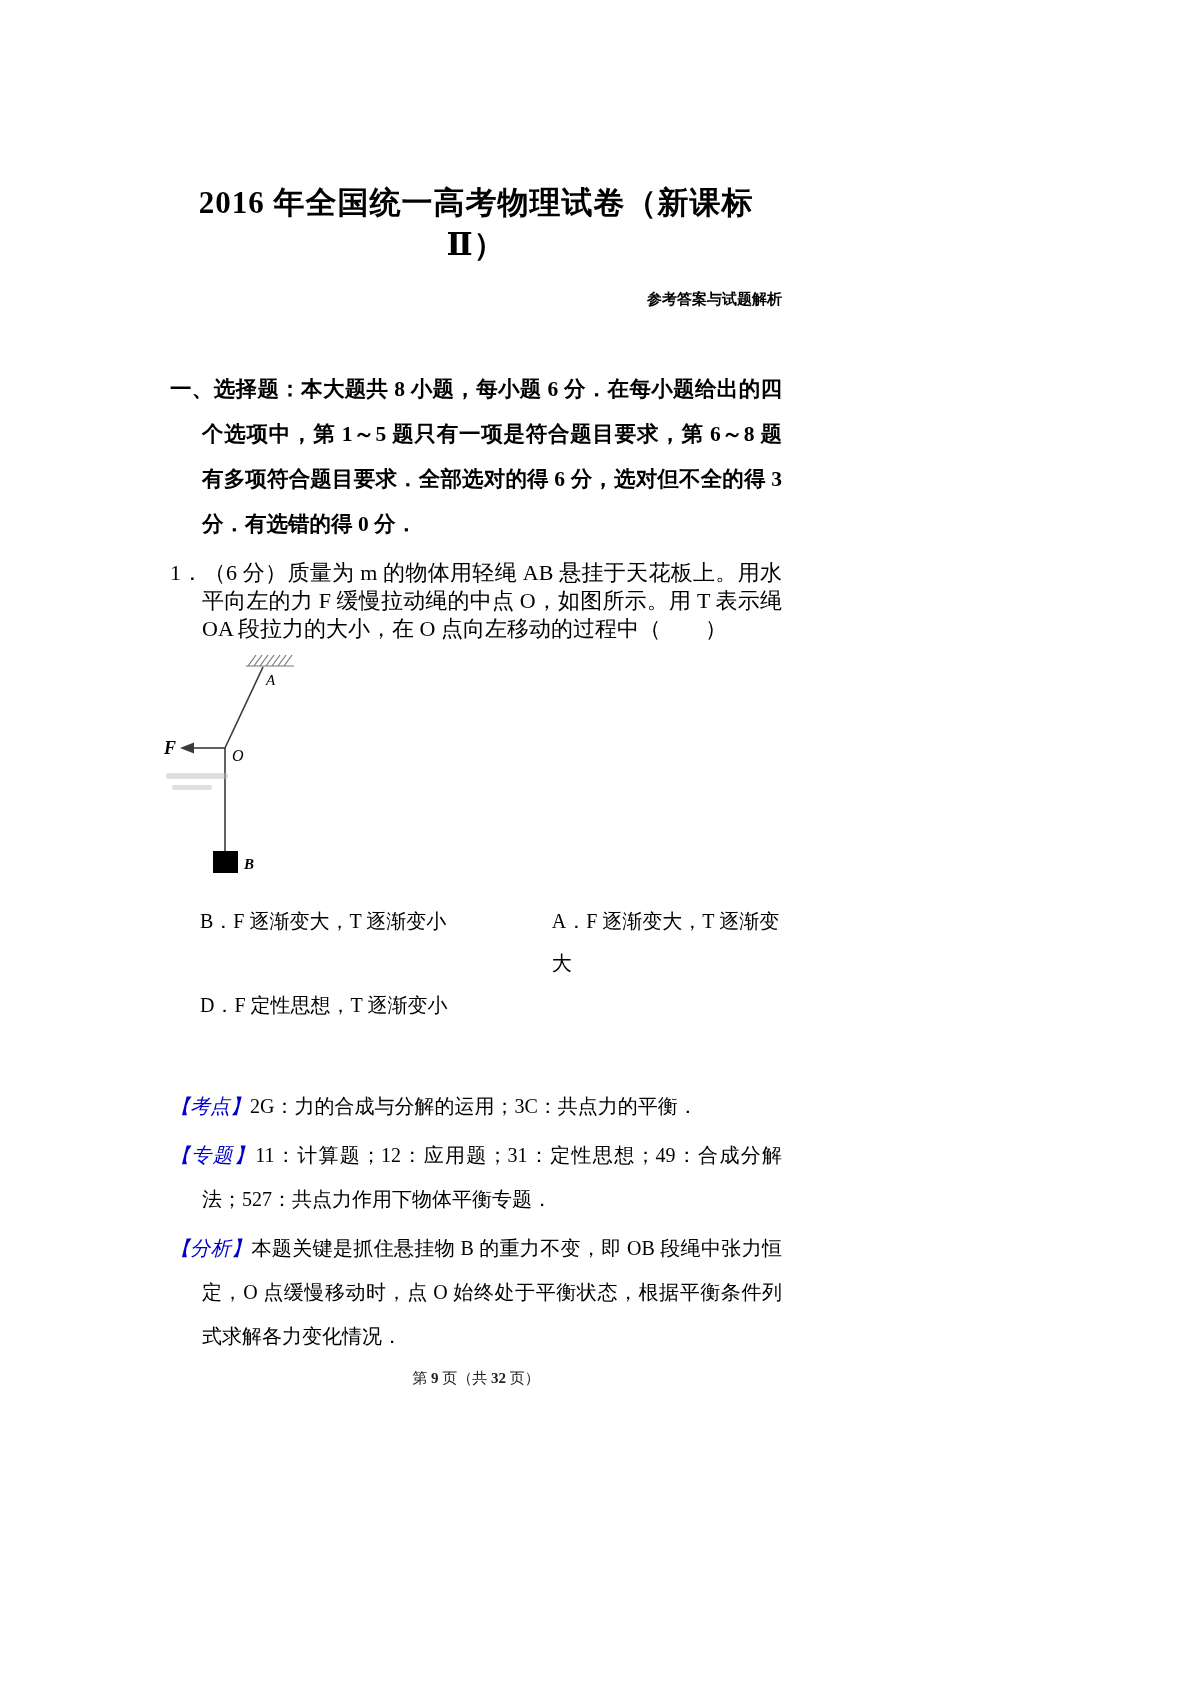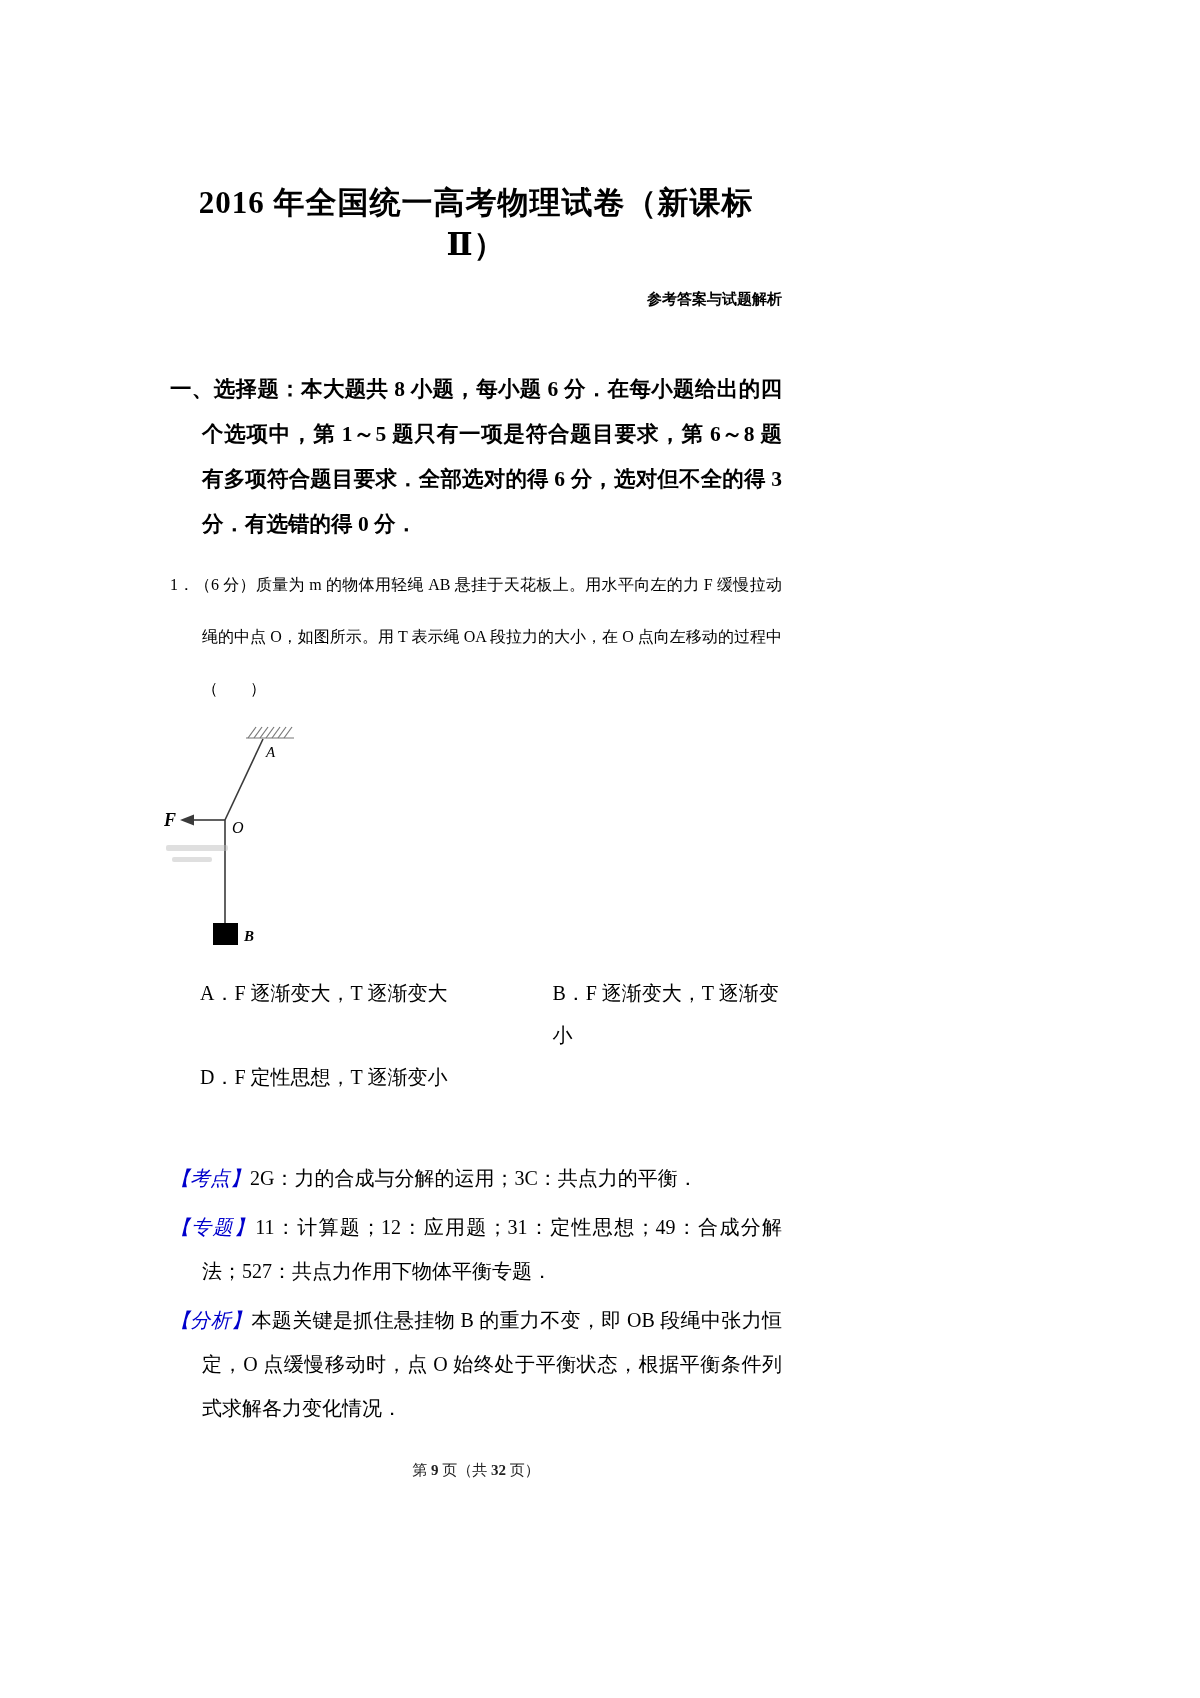--- a/index.html
+++ b/index.html
@@ -33,39 +33,39 @@
     margin-top: 58px;
     font-size: 21.5px;
     font-weight: bold;
     line-height: 45px;
     text-align: justify;
   }
   .hang { padding-left: 32px; text-indent: -32px; }
 
   .question {
     margin-top: 12px;
-    font-size: 16px;
-    line-height: 52px;
+    font-size: 22px;
+    line-height: 28px;
     text-align: justify;
   }
 
   .figure { margin-top: 6px; margin-left: -8px; height: 235px; }
 
   .options { margin-top: 16px; padding-left: 30px; font-size: 20px; line-height: 42px; }
   .opt-row { display: flex; }
   .opt-row .opt:first-child { width: 378px; }
 
   .annos { margin-top: 58px; font-size: 20px; line-height: 44px; }
   .anno { text-align: justify; margin-bottom: 5px; }
   .anno-label { color: #0000cc; font-style: italic; }
 
   .footer {
     position: absolute;
     left: 0; right: 0;
-    top: 1461px;
+    top: 1369px;
     text-align: center;
     font-size: 15px;
     color: #222;
   }
   .footer .num { font-weight: bold; }
 
   svg text { font-family: "Liberation Serif", "DejaVu Serif", serif; }
 </style>
 </head>
 <body>
@@ -112,22 +112,22 @@
 
         <text x="104" y="36" font-size="15" font-style="italic">A</text>
         <text x="2" y="105" font-size="18" font-style="italic" font-weight="bold">F</text>
         <text x="70" y="112" font-size="16" font-style="italic">O</text>
         <text x="82" y="220" font-size="15" font-style="italic" font-weight="bold">B</text>
       </svg>
     </div>
 
     <div class="options">
       <div class="opt-row">
+        <p class="opt"><span>B．</span><span>F 逐渐变大，T 逐渐变小</span></p>
         <p class="opt"><span>A．</span><span>F 逐渐变大，T 逐渐变大</span></p>
-        <p class="opt"><span>B．</span><span>F 逐渐变大，T 逐渐变小</span></p>
       </div>
       <div class="opt-row">
         <p class="opt"><span>D．</span><span>F 定性思想，T 逐渐变小</span></p>
       </div>
     </div>
 
     <div class="annos">
       <p class="anno hang"><span class="anno-label">【考点】</span><span>2G：力的合成与分解的运用；3C：共点力的平衡．</span></p>
       <p class="anno hang"><span class="anno-label">【专题】</span><span>11：计算题；12：应用题；31：定性思想；49：合成分解法；527：共点力作用下物体平衡专题．</span></p>
       <p class="anno hang"><span class="anno-label">【分析】</span><span>本题关键是抓住悬挂物 B 的重力不变，即 OB 段绳中张力恒定，O 点缓慢移动时，点 O 始终处于平衡状态，根据平衡条件列式求解各力变化情况．</span></p>

